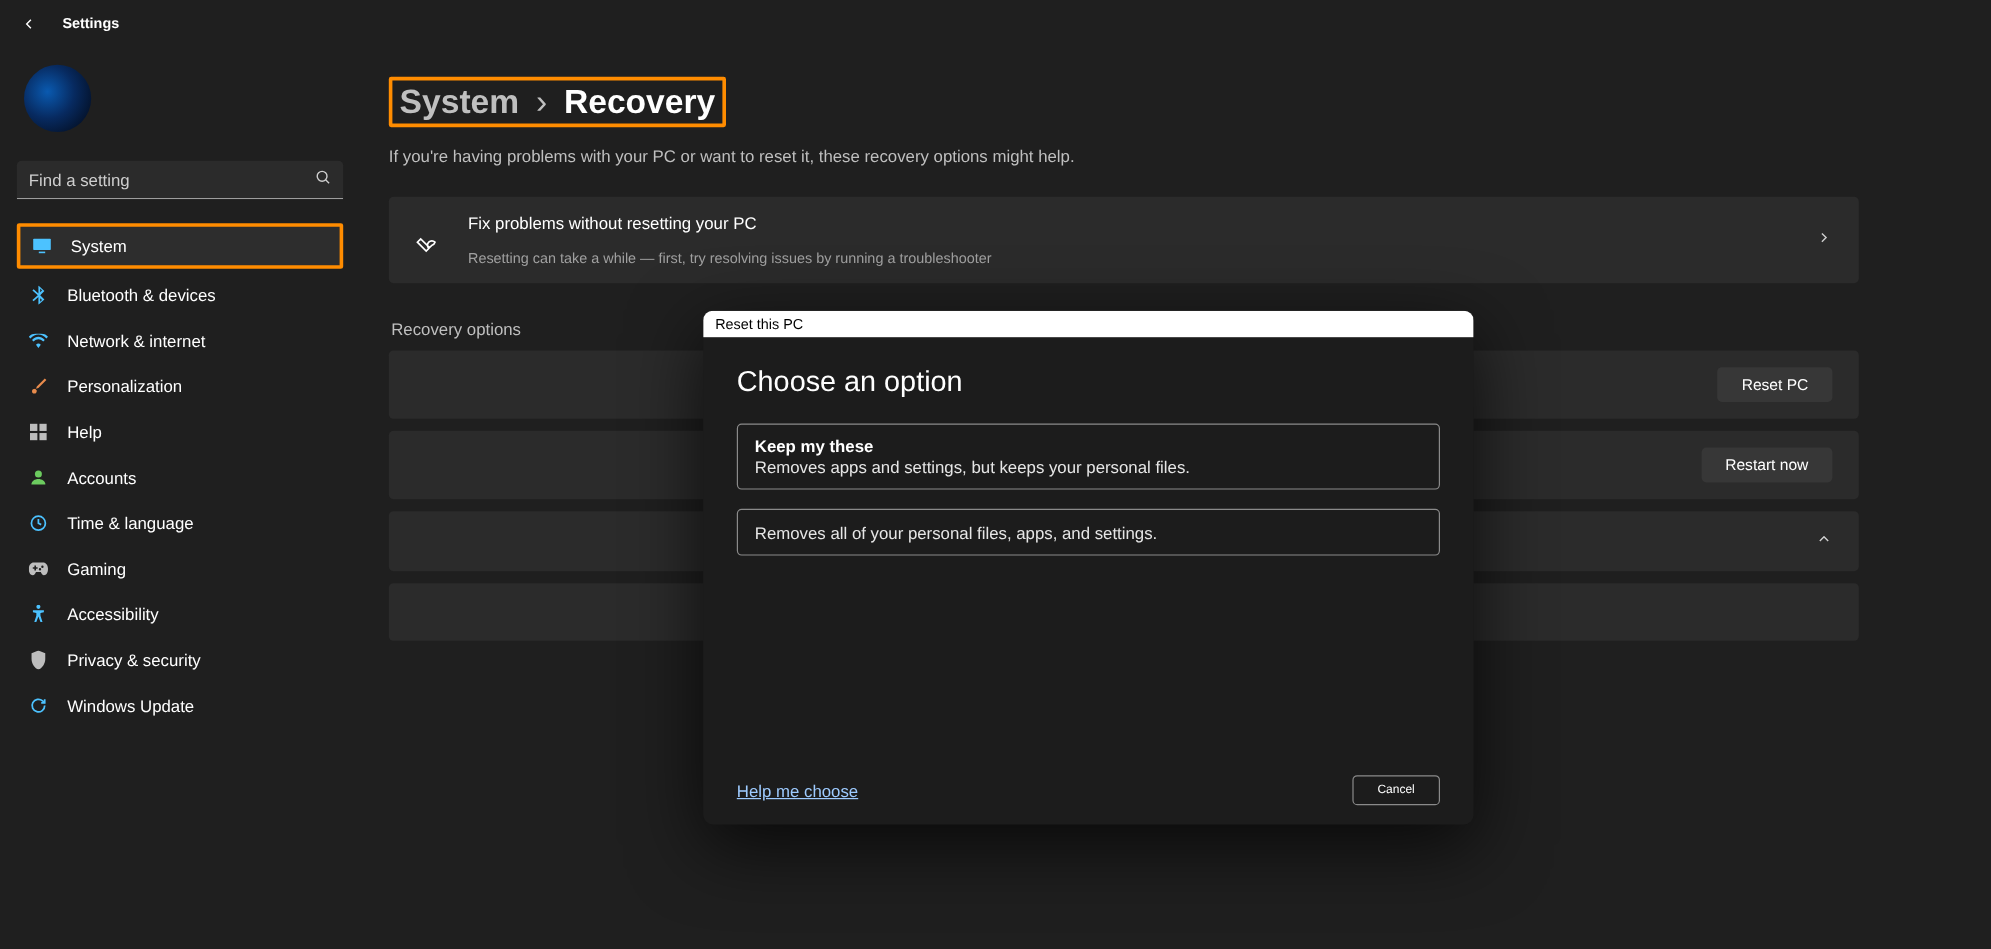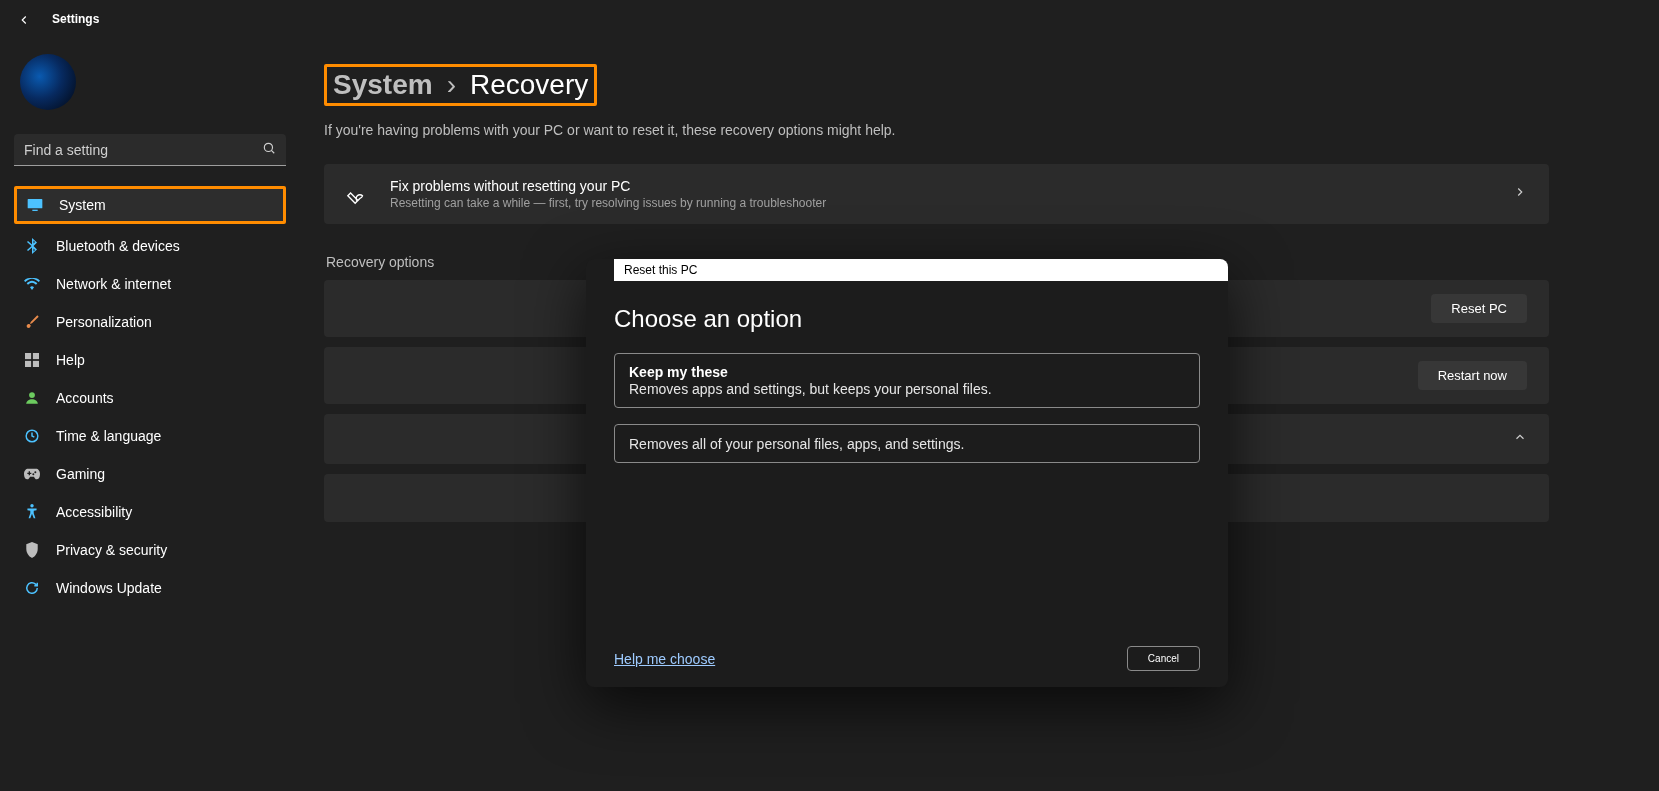--- a/index.html
+++ b/index.html
@@ -26,36 +26,36 @@
 .nav-icon { width: 16px; height: 16px; display: flex; align-items: center; justify-content: center; font-size: 14px; }
 .nav-label { flex: 1; }
 
 .highlight-box { border: 3px solid #ff8c00; border-radius: 2px; }
 
 
 .main { flex: 1; padding: 24px 110px 24px 24px; position: relative; }
 .breadcrumb { display: inline-flex; align-items: center; gap: 14px; font-size: 28px; margin-bottom: 16px; padding: 2px 6px; }
 .breadcrumb .crumb { color: #bfbfbf; font-weight: 600; }
 .breadcrumb .sep { color: #bfbfbf; font-weight: 400; }
-.breadcrumb .crumb-current { color: #fff; font-weight: 400; }
+.breadcrumb .crumb-current { color: #fff; font-weight: 700; }
 .subtitle { color: #bfbfbf; font-size: 14px; margin-bottom: 26px; }
 
 .card { background: #2b2b2b; border-radius: 4px; padding: 14px 22px; display: flex; align-items: center; gap: 22px; margin-bottom: 10px; cursor: pointer; }
 .card-icon { width: 22px; height: 22px; display: flex; align-items: center; justify-content: center; color: #fff; }
 .card-body { flex: 1; }
 .card-title { font-size: 14px; color: #fff; }
-.card-desc { font-size: 12px; color: #a0a0a0; margin-top: 2px; }
+.card-desc { font-size: 12px; color: #a0a0a0; margin-top: 14px; }
 .card-action-btn { background: #373737; color: #fff; border: none; padding: 7px 20px; border-radius: 4px; font-size: 13px; cursor: pointer; }
 .chev { color: #cfcfcf; }
 
 .section-label { font-size: 14px; color: #bfbfbf; margin: 30px 0 10px 2px; }
 
 
 .dialog { position: absolute; left: 586px; top: 259px; width: 642px; height: 428px; background: #1c1c1c; border-radius: 8px; box-shadow: 0 18px 60px rgba(0,0,0,.7); display: flex; flex-direction: column; overflow: hidden; }
-.dialog-titlebar { background: #fff; color: #000; font-size: 12px; padding: 4px 10px; margin-left: 28px; }
+.dialog-titlebar { background: #fff; color: #000; font-size: 12px; padding: 4px 10px; }
 .dialog-body { flex: 1; padding: 24px 28px 16px 28px; display: flex; flex-direction: column; }
 .dialog-heading { font-size: 24px; font-weight: 400; color: #fff; margin-bottom: 20px; }
 
 .option { border: 1.5px solid #8a8a8a; border-radius: 4px; padding: 10px 14px; margin-bottom: 16px; cursor: pointer; }
 .option-title { font-size: 14px; font-weight: 600; color: #fff; }
 .option-desc { font-size: 14px; color: #e6e6e6; margin-top: 1px; }
 
 .dialog-footer { margin-top: auto; display: flex; align-items: center; justify-content: space-between; padding-top: 10px; }
 .help-link { color: #9ecbff; font-size: 14px; text-decoration: underline; cursor: pointer; }
 .cancel-btn { border: 1.5px solid #8a8a8a; background: transparent; color: #fff; padding: 6px 20px; border-radius: 4px; font-size: 10px; cursor: pointer; }

